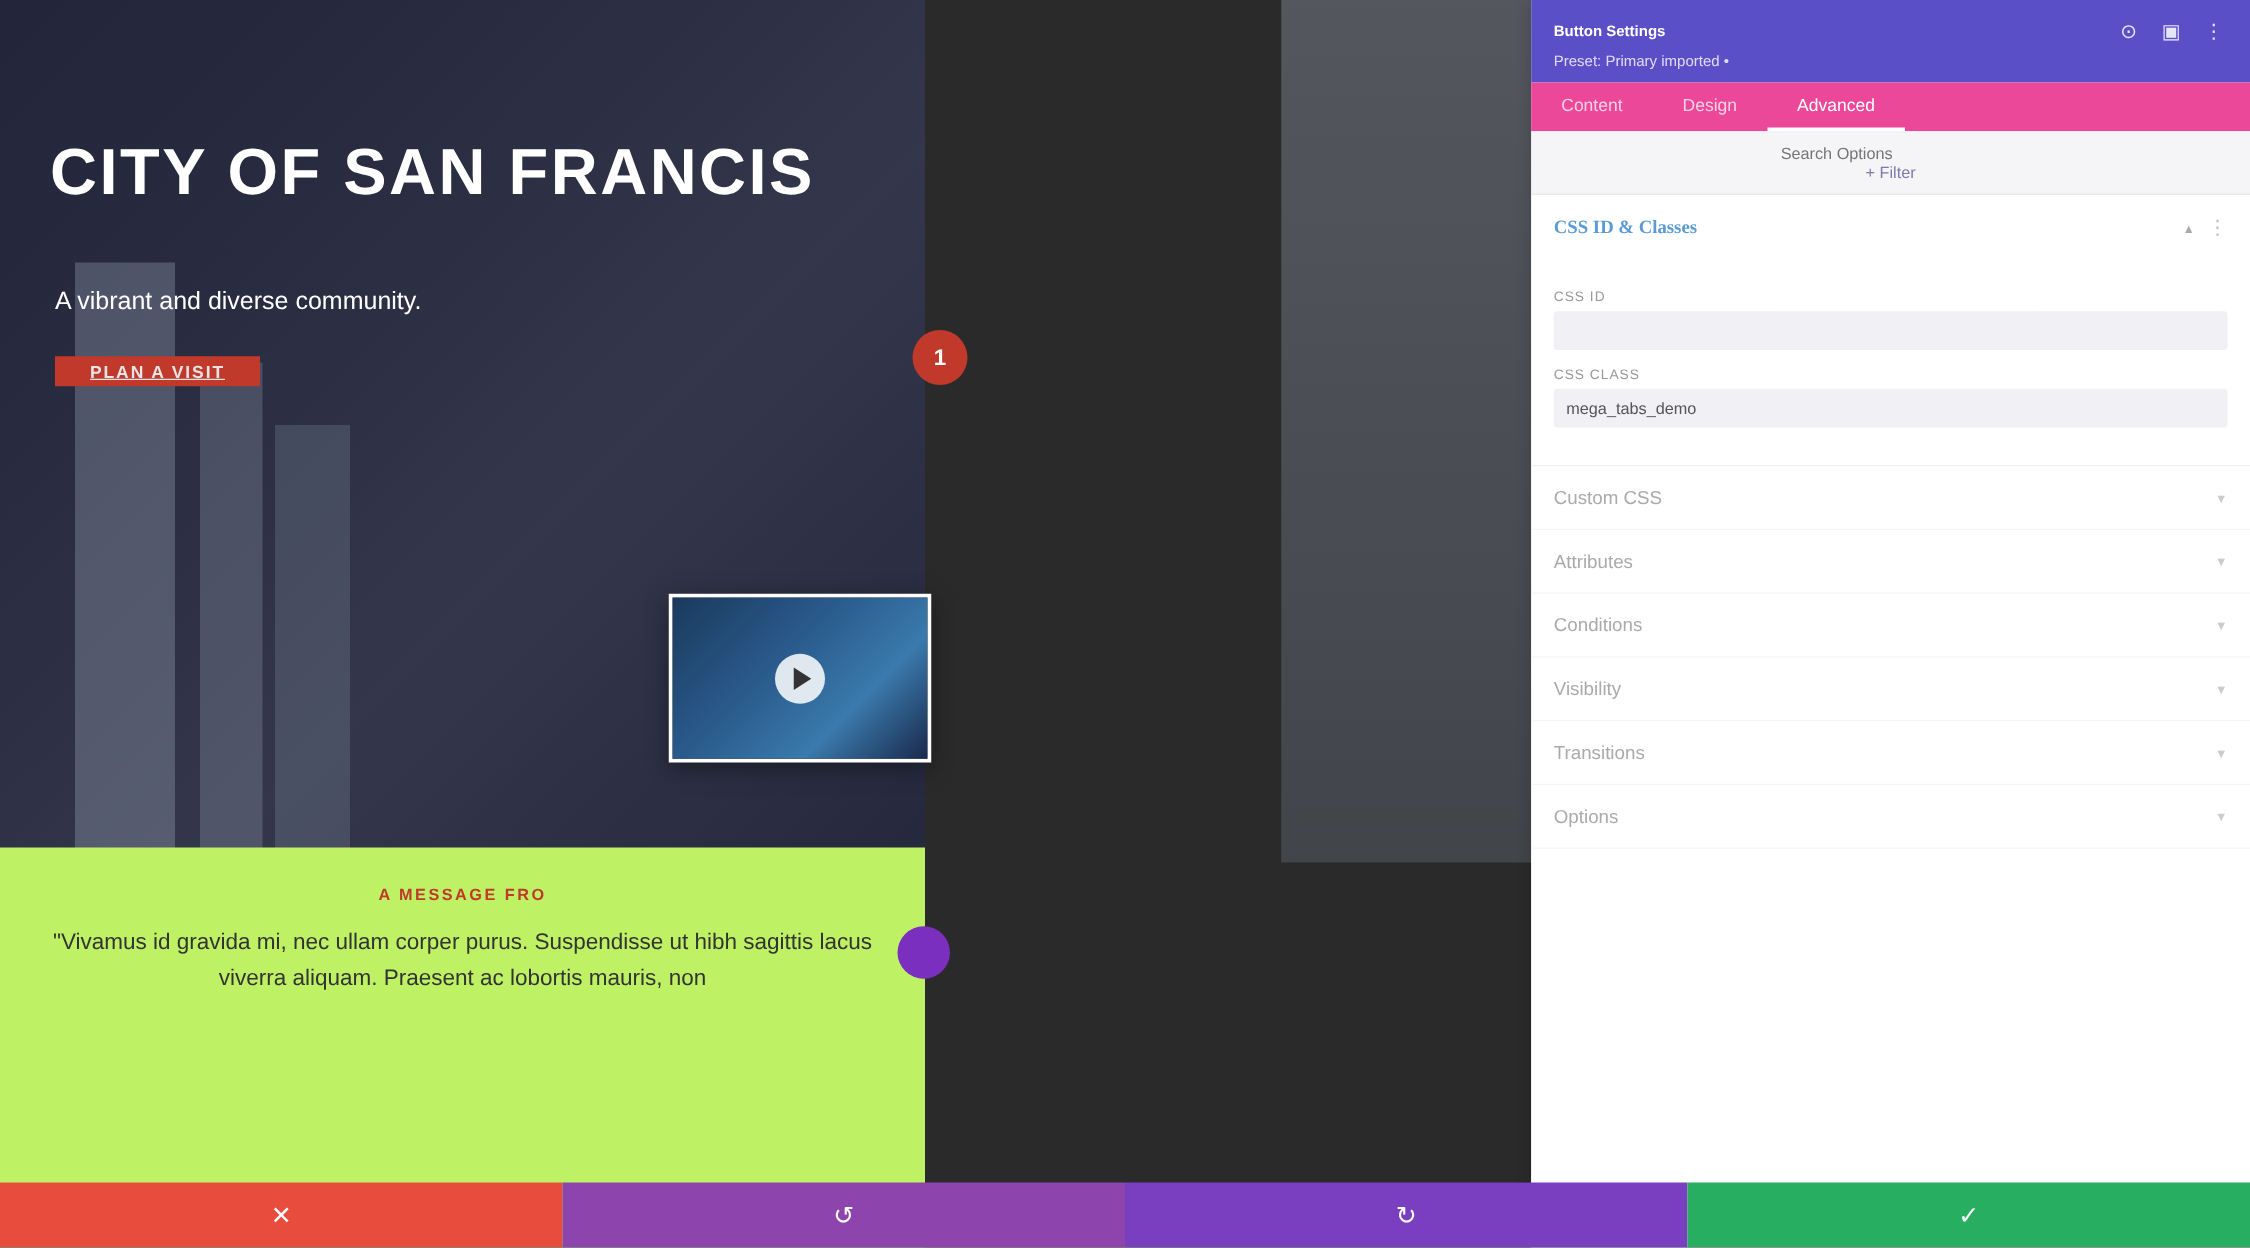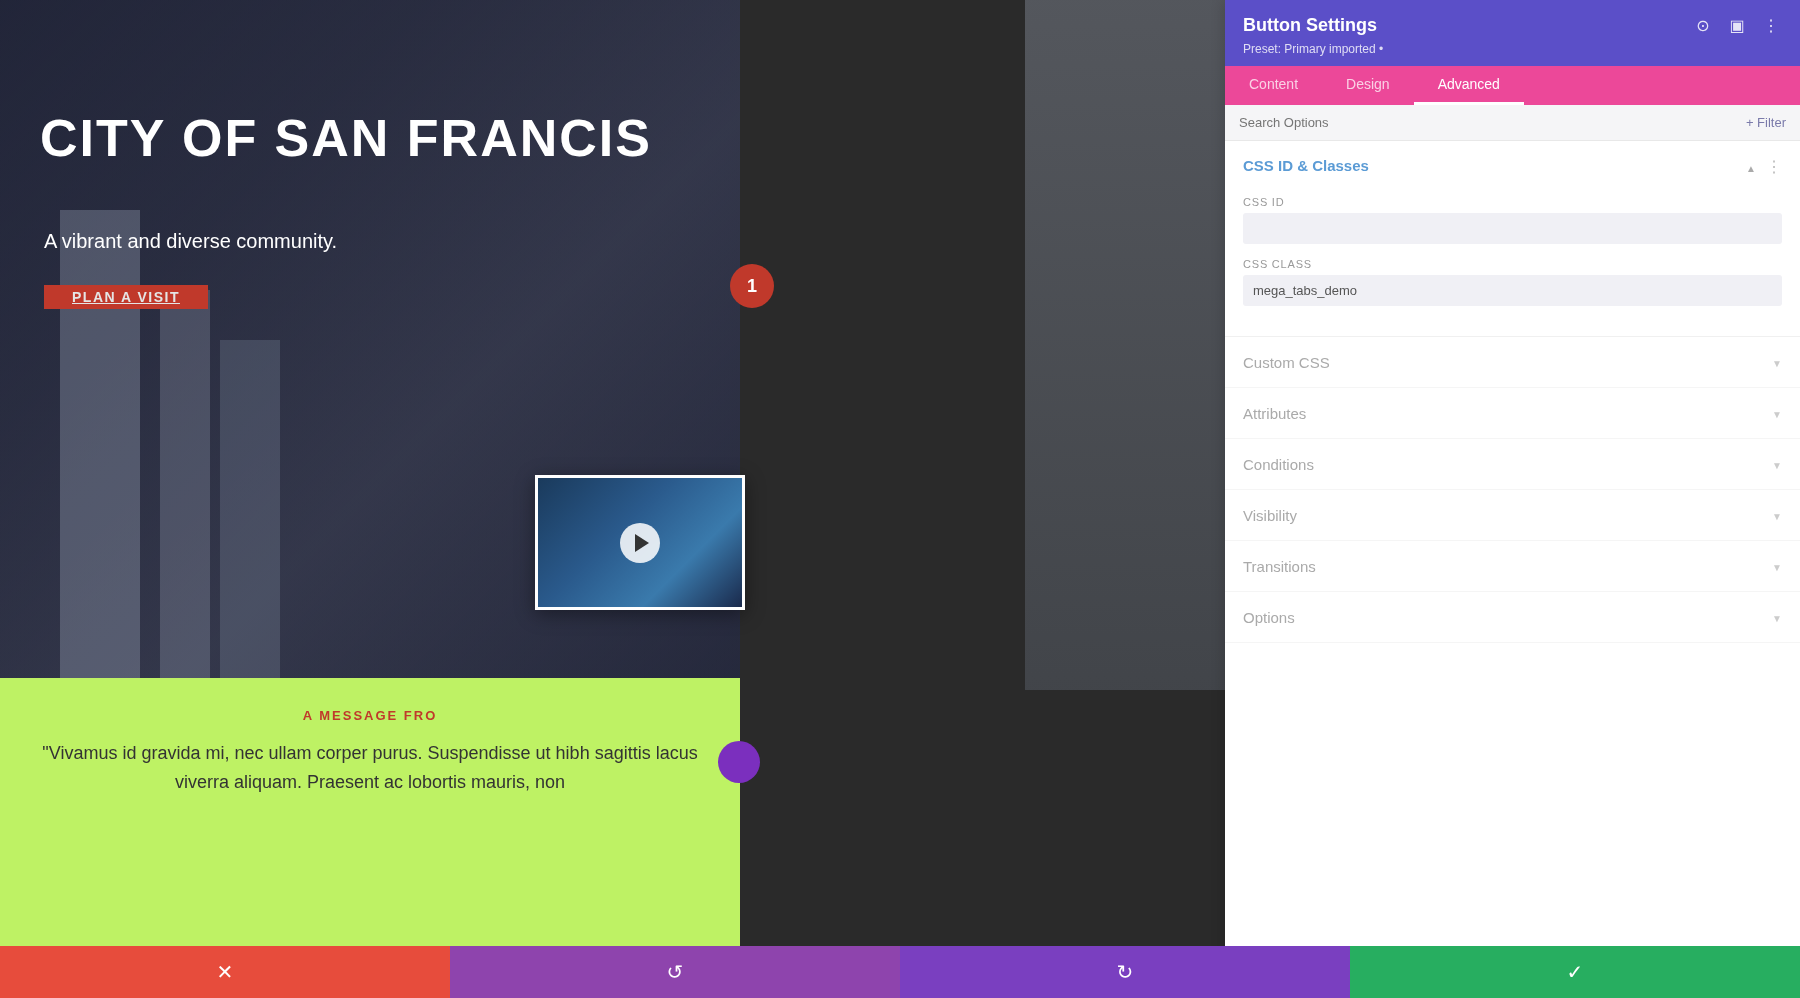--- a/index.html
+++ b/index.html
@@ -172,21 +172,21 @@
       padding: 14px 18px 0;
     }
     .panel-header-top {
       display: flex;
       align-items: center;
       justify-content: space-between;
       margin-bottom: 6px;
     }
     .panel-title {
       color: #fff;
-      font-size: 18px;
+      font-size: 12px;
       font-weight: 600;
     }
     .panel-header-icons {
       display: flex;
       gap: 12px;
       align-items: center;
     }
     .panel-icon {
       color: rgba(255,255,255,0.85);
       font-size: 16px;
@@ -219,20 +219,21 @@
     }
 
     
     .panel-search {
       background: #f5f5f7;
       padding: 10px 14px;
       display: flex;
       align-items: center;
       justify-content: flex-start;
       border-bottom: 1px solid #e8e8e8;
+      flex-direction: column;
     }
     .search-input {
       background: transparent;
       border: none;
       outline: none;
       color: #aaa;
       font-size: 13px;
       flex: 1;
     }
     .filter-btn {
@@ -245,23 +246,25 @@
     
     .panel-content {
       flex: 1;
       overflow-y: auto;
       background: #fff;
     }
 
     
     .section-header {
       display: flex;
+      align-items: center;
       justify-content: space-between;
       padding: 16px 18px;
       cursor: pointer;
+      font-family: Liberation Serif, serif;
     }
     .section-title-blue {
       color: #5b9bd5;
       font-size: 15px;
       font-weight: 600;
     }
     .section-title-gray {
       color: #aaa;
       font-size: 15px;
       font-weight: 500;
@@ -280,20 +283,21 @@
       color: #ccc;
     }
     .dots-icon {
       color: #bbb;
       font-size: 16px;
     }
 
     
     .section-content {
       padding: 4px 18px 16px;
+      margin-top: 20px;
     }
     .field-label {
       font-size: 11px;
       color: #999;
       text-transform: uppercase;
       letter-spacing: 0.8px;
       margin-bottom: 5px;
     }
     .field-input {
       width: 100%;

